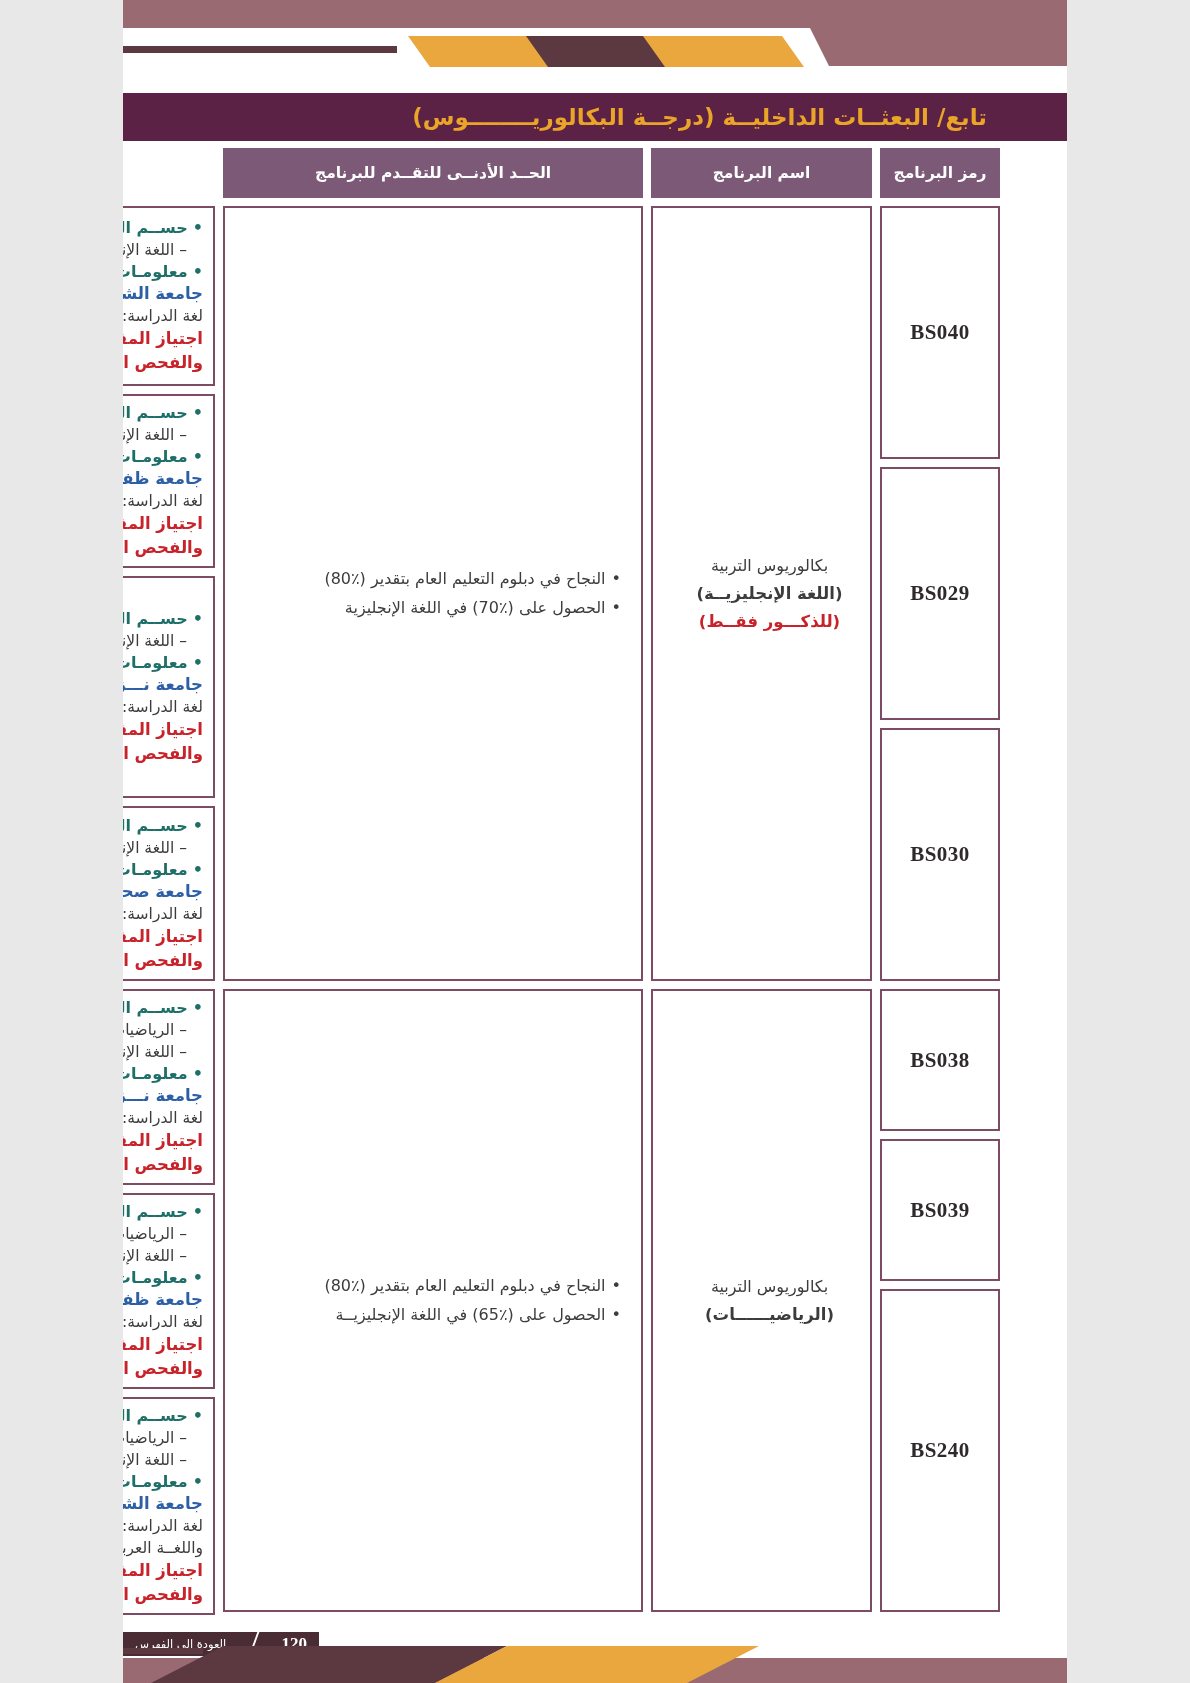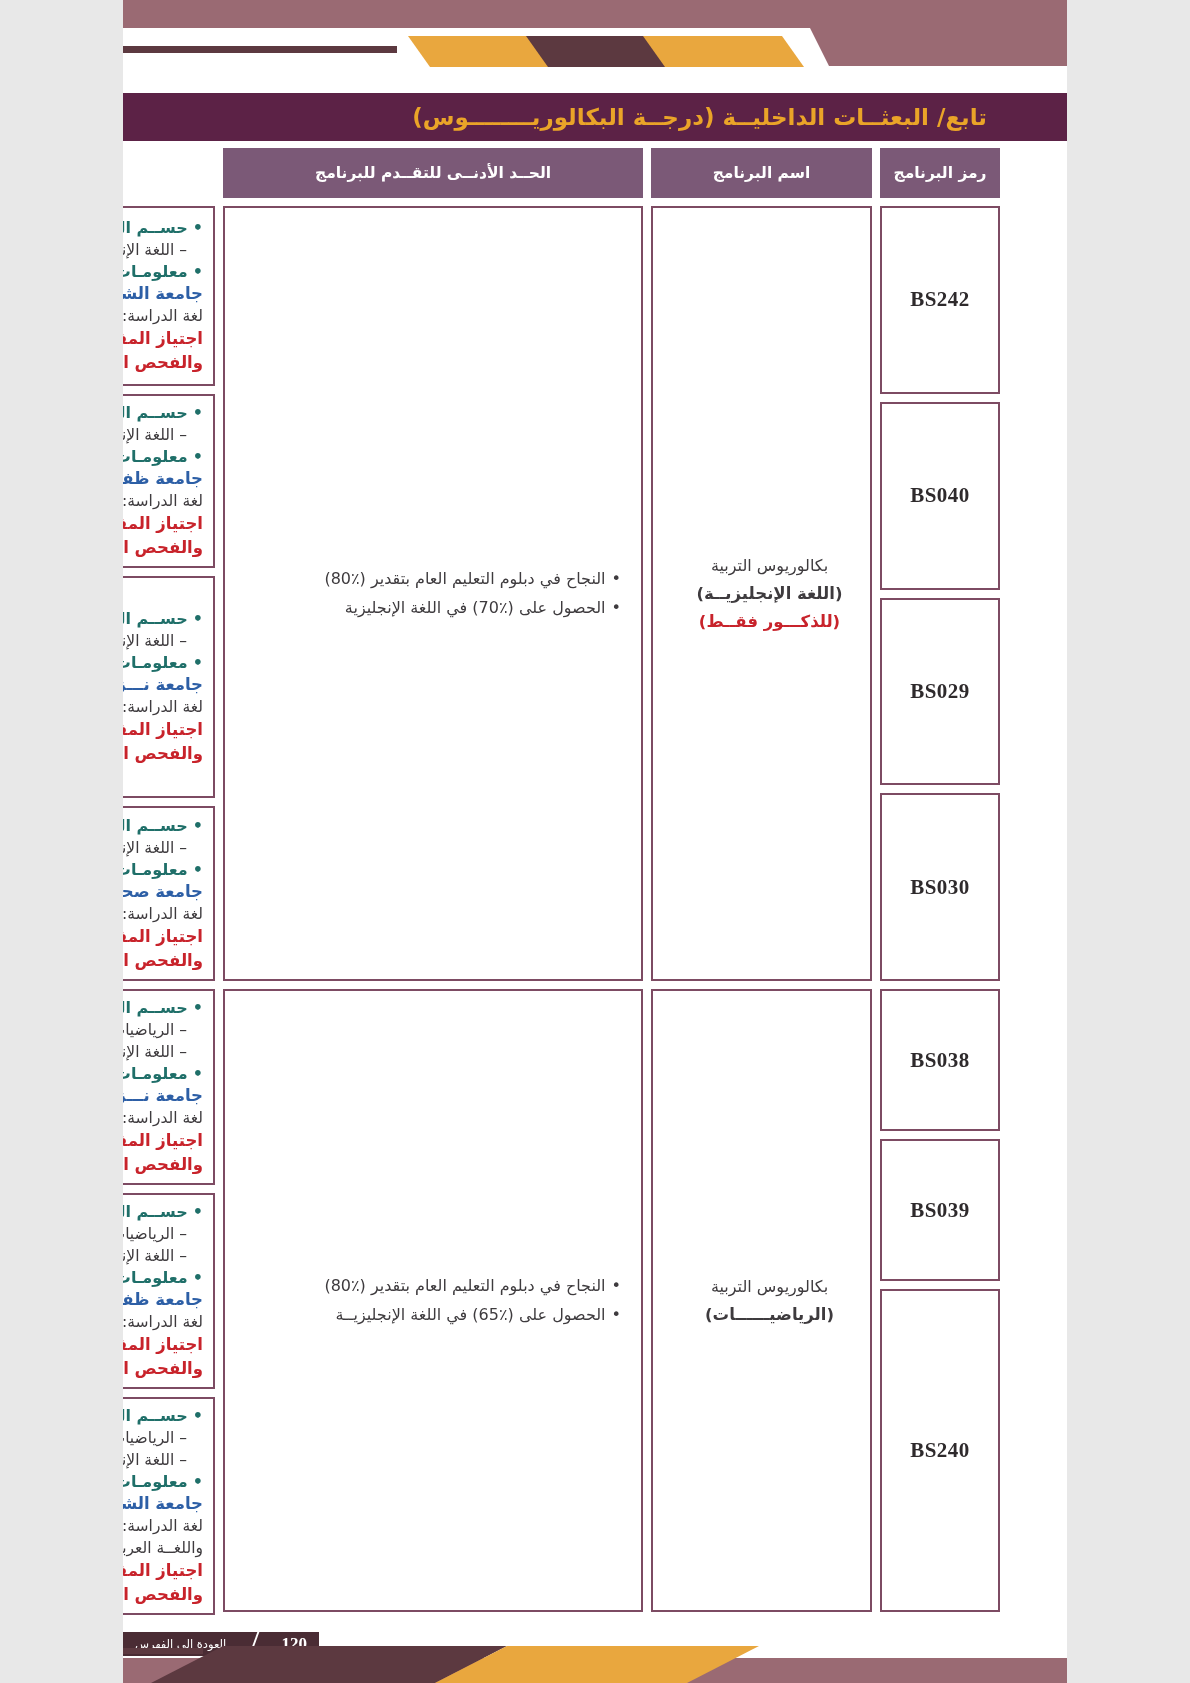--- a/index.html
+++ b/index.html
@@ -126,23 +126,20 @@
       </div>
       <div class="th">
         <span>الحــد الأدنــى للتقــدم للبرنامج</span>
       </div>
     </div>
 
     <div class="group g1">
 
       <div class="col col-code">
         <div class="box code-box">
-            <span class="code">BS242</span>
-          </div>
-        <div class="box code-box">
             <span class="code">BS040</span>
           </div>
         <div class="box code-box">
             <span class="code">BS029</span>
           </div>
         <div class="box code-box">
             <span class="code">BS030</span>
           </div>
       </div>
 

